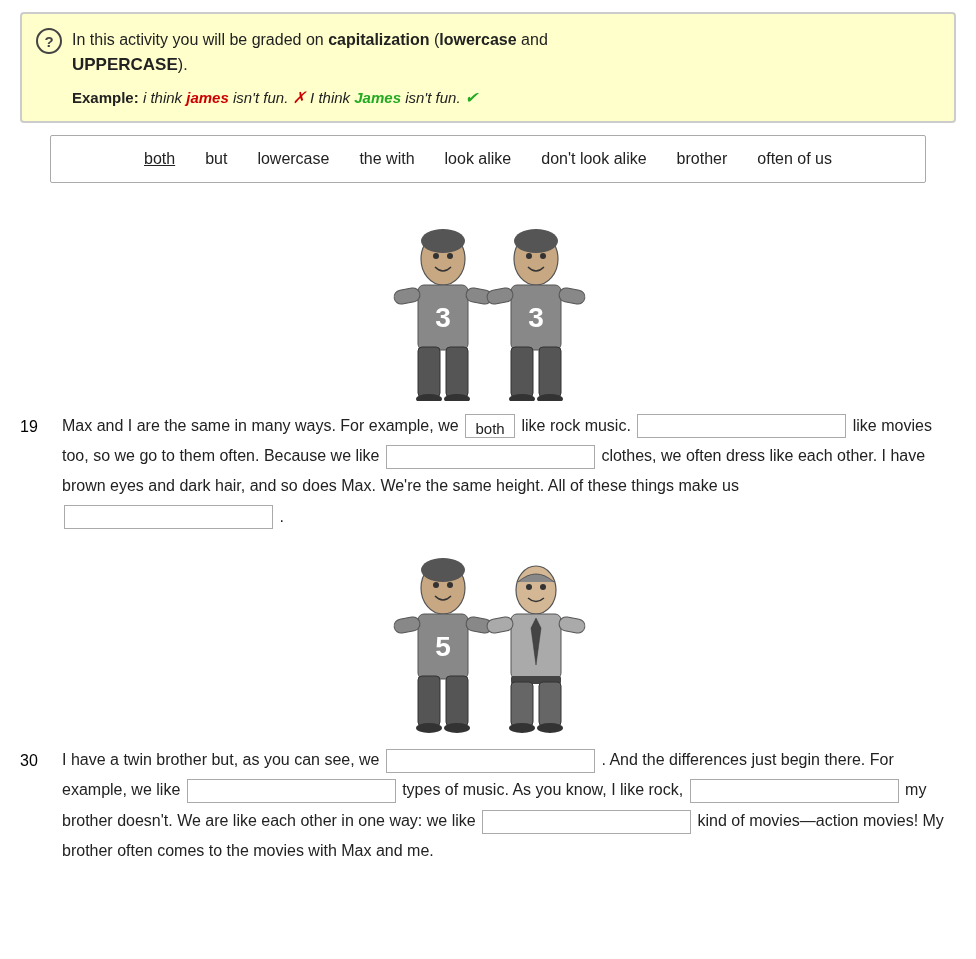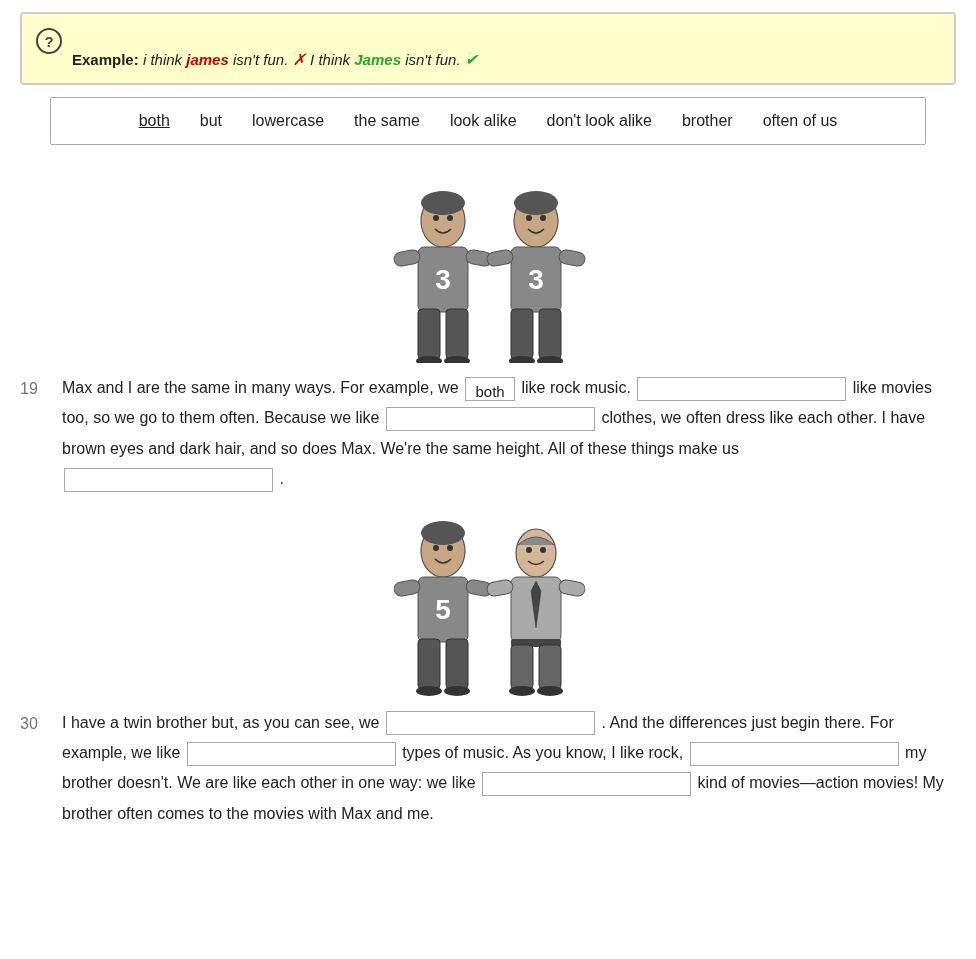--- a/index.html
+++ b/index.html
@@ -34,21 +34,21 @@
       font-weight: bold;
       font-size: 15px;
       color: #444;
     }
     .instruction-box .main-text {
       font-size: 16px;
       line-height: 1.5;
     }
     .instruction-box .caps { font-weight: bold; font-size: 17px; }
     .instruction-box .example-line {
-      margin-top: 22px;
+      margin-top: 10px;
       font-size: 15px;
     }
     .wrong-example {
       color: #222;
       font-style: italic;
     }
     .wrong-word { color: #c00; font-weight: bold; }
     .x-mark { color: #c00; font-size: 16px; }
     .correct-example {
       color: #222;
@@ -90,21 +90,21 @@
     .question-block {
       display: flex;
       align-items: flex-start;
       margin: 10px 0 16px 0;
       line-height: 1.7;
       font-size: 16px;
     }
     .q-number {
       min-width: 42px;
       font-size: 16px;
-      color: #737373;
+      color: #000000;
       padding-top: 2px;
     }
     .q-text {
       flex: 1;
       line-height: 1.9;
     }
 
     .fill-input {
       display: inline-block;
       border: 1px solid #aaa;
@@ -127,32 +127,36 @@
       padding: 0 4px;
       font-size: 15px;
       text-align: center;
     }
   </style>
 </head>
 <body>
 
 <div class="instruction-box">
   <div class="help-icon">?</div>
+  <div class="main-text">
+    In this activity you will be graded on <strong>capitalization</strong> (<strong>lowercase</strong> and<br>
+    <strong class="caps">UPPERCASE</strong>).
+  </div>
   <div class="example-line">
     <span><strong>Example:</strong></span>
     <span class="wrong-example"> i think <span class="wrong-word">james</span> isn't fun. <span class="x-mark">✗</span></span>
     <span class="correct-example">  I think <span class="correct-word">James</span> isn't fun. <span class="check-mark">✔</span></span>
   </div>
 </div>
 
 <div class="word-bank-box">
   <span class="word-bank-word underline">both</span>
   <span class="word-bank-word">but</span>
   <span class="word-bank-word">lowercase</span>
-  <span class="word-bank-word">the same</span>
+  <span class="word-bank-word">the with</span>
   <span class="word-bank-word">look alike</span>
   <span class="word-bank-word">don't look alike</span>
   <span class="word-bank-word">brother</span>
   <span class="word-bank-word">often of us</span>
 </div>
 
 <div class="activity-area">
 
   <div class="illustration">
     <svg width="220" height="180" viewBox="0 0 220 180">

